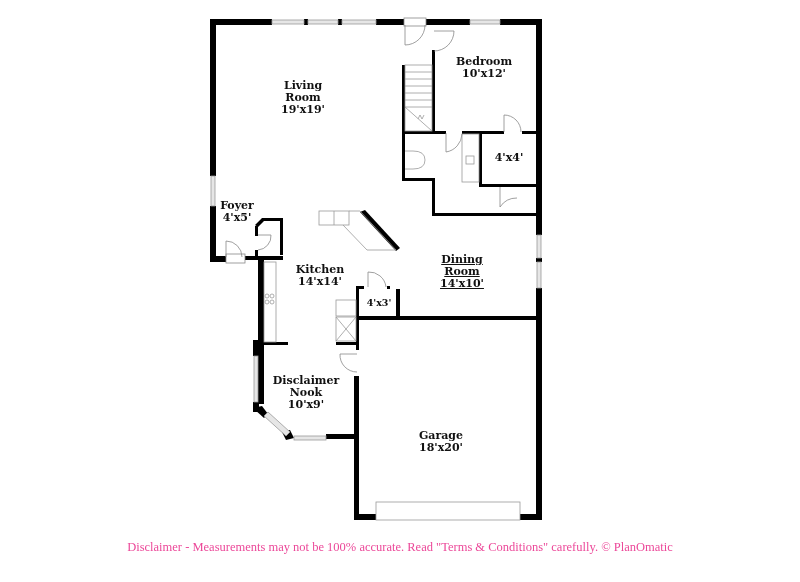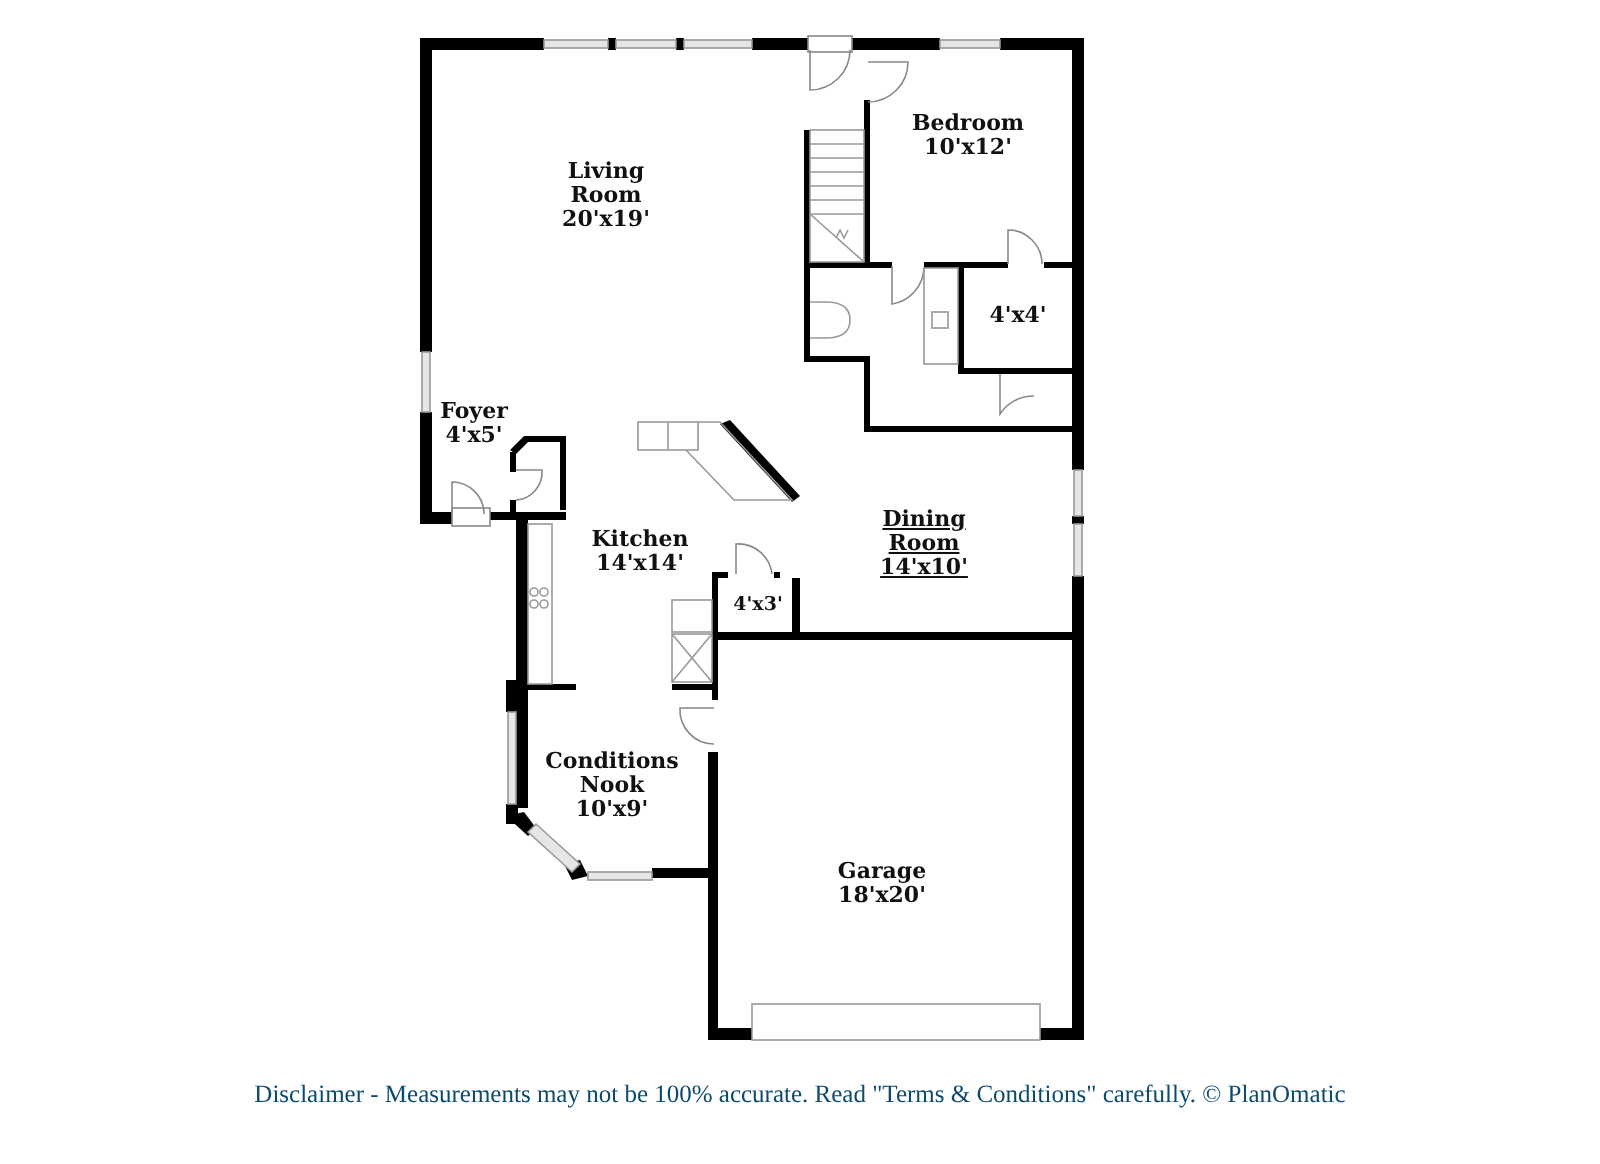--- a/index.html
+++ b/index.html
@@ -2,21 +2,21 @@
 <html><head>
   <meta charset="utf-8">
   <style>
     html, body { margin: 0; padding: 0; background: #ffffff; }
     body { width: 800px; height: 582px; position: relative; overflow: hidden; font-family: "DejaVu Serif", "Liberation Serif", serif; }
     #plan { position: absolute; left: 0; top: 0; width: 800px; height: 582px; }
     .room-label { position: absolute; text-align: center; font-family: "DejaVu Serif", "Liberation Serif", serif; font-weight: bold; font-size: 11px; line-height: 12px; color: #111; white-space: nowrap; transform: translateX(-50%); }
     .room-label.small { font-size: 9.5px; line-height: 11px; }
     .room-label span { display: block; }
     .room-label .dim { font-weight: bold; }
-    #disclaimer { position: absolute; left: 0; width: 800px; top: 540px; text-align: center; font-family: "Liberation Serif", "DejaVu Serif", serif; font-size: 12.5px; color: #0c4a6e; }
+    #disclaimer { position: absolute; left: 0; width: 800px; top: 540px; text-align: center; font-family: "Liberation Serif", "DejaVu Serif", serif; font-size: 12.5px; color: #ec4899; }
   </style>
 </head>
 <body>
 
 <svg id="plan" viewBox="0 0 800 582" xmlns="http://www.w3.org/2000/svg">
 
   <g fill="#000">
 
     <rect x="210" y="19" width="62" height="6"></rect>
     <rect x="304" y="19" width="4" height="6"></rect>
@@ -143,21 +143,21 @@
     <rect x="336" y="300" width="20" height="16"></rect>
     <rect x="336" y="317" width="20" height="24"></rect>
     <line x1="336" y1="317" x2="356" y2="341"></line>
     <line x1="356" y1="317" x2="336" y2="341"></line>
   </g>
 </svg>
 
 <div class="room-label" style="left:303px; top:80px;">
   <span>Living</span>
   <span>Room</span>
-  <span class="dim">20'x19'</span>
+  <span class="dim">19'x19'</span>
 </div>
 <div class="room-label" style="left:484px; top:56px;">
   <span>Bedroom</span>
   <span class="dim">10'x12'</span>
 </div>
 <div class="room-label" style="left:509px; top:152px;">
   <span class="dim">4'x4'</span>
 </div>
 <div class="room-label" style="left:237px; top:200px;">
   <span>Foyer</span>
@@ -169,21 +169,21 @@
 </div>
 <div class="room-label" style="left:462px; top:254px;text-decoration:underline;">
   <span>Dining</span>
   <span>Room</span>
   <span class="dim">14'x10'</span>
 </div>
 <div class="room-label small" style="left:379px; top:297px;">
   <span class="dim">4'x3'</span>
 </div>
 <div class="room-label" style="left:306px; top:375px;">
-  <span>Conditions</span>
+  <span>Disclaimer</span>
   <span>Nook</span>
   <span class="dim">10'x9'</span>
 </div>
 <div class="room-label" style="left:441px; top:401px;margin-top:29px;">
   <span>Garage</span>
   <span class="dim">18'x20'</span>
 </div>
 
 <div id="disclaimer">Disclaimer - Measurements may not be 100% accurate. Read "Terms &amp; Conditions" carefully. © PlanOmatic</div>
 

